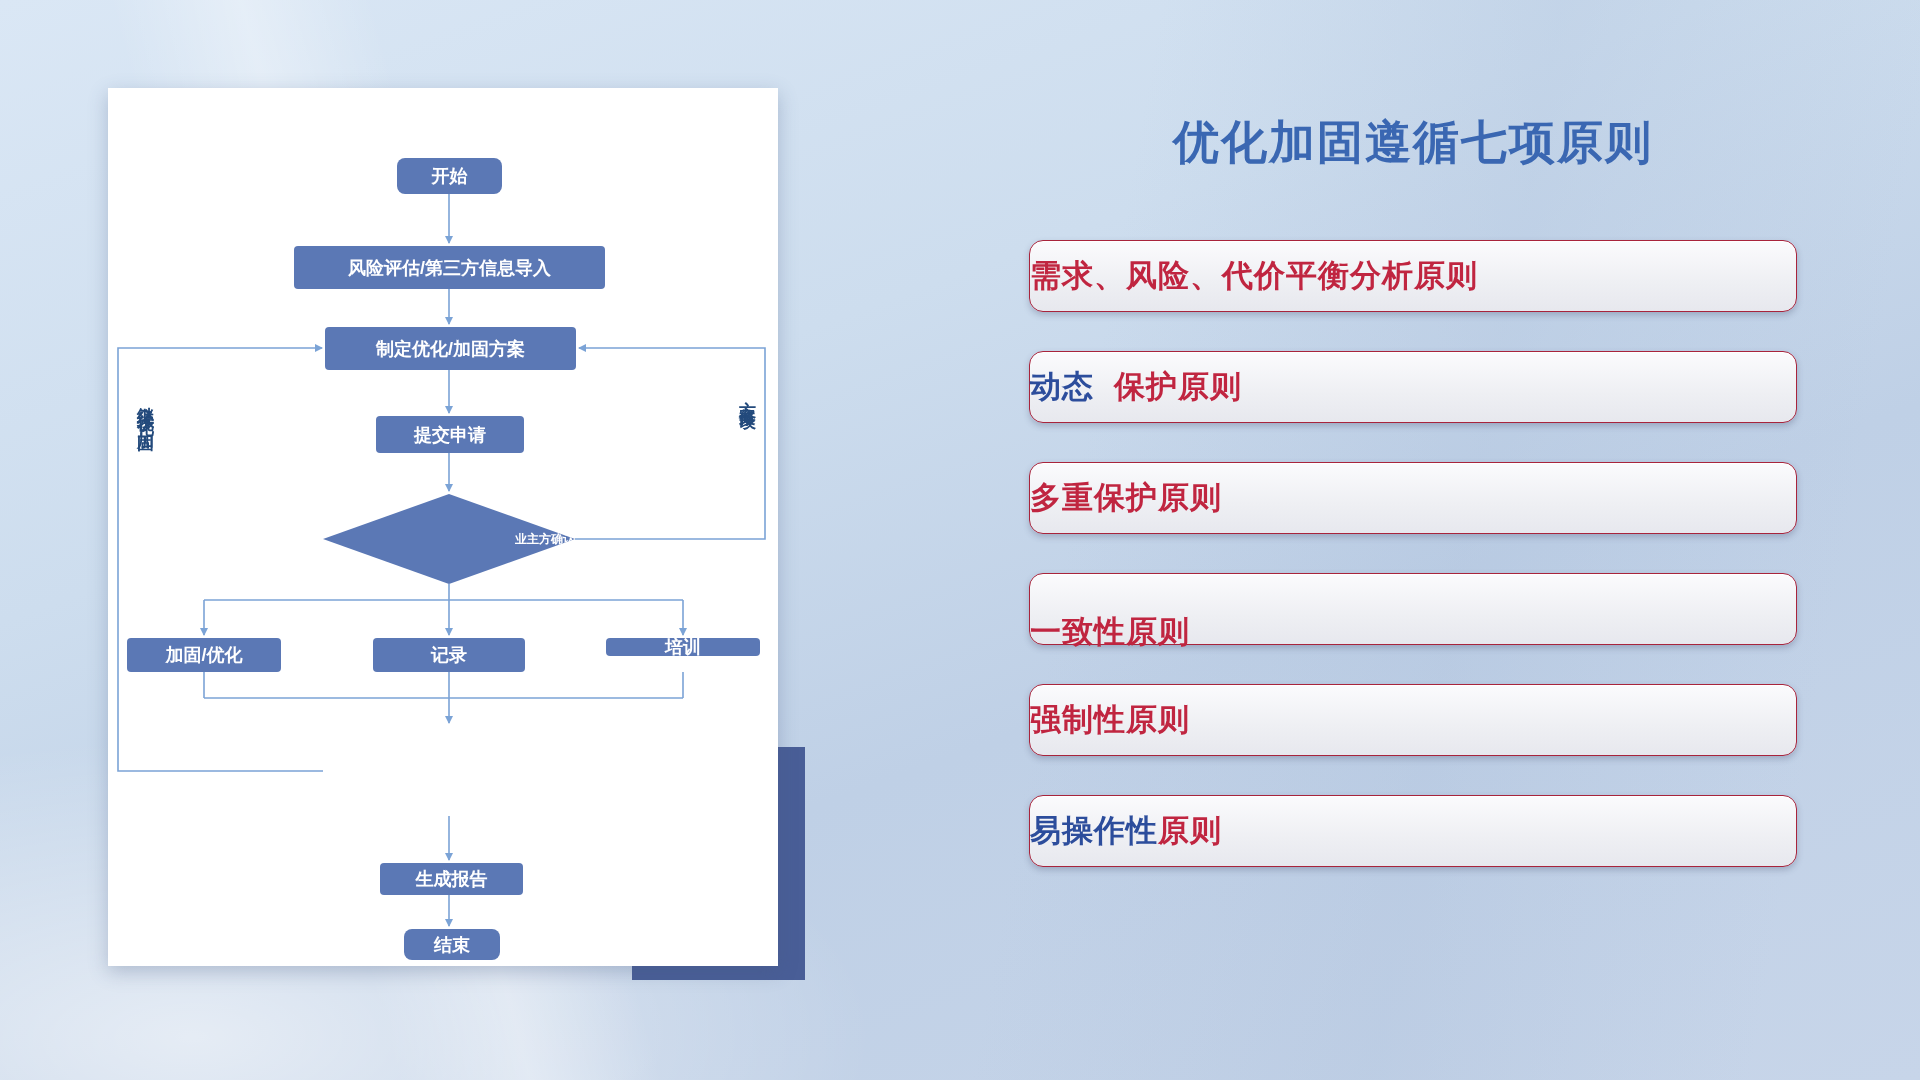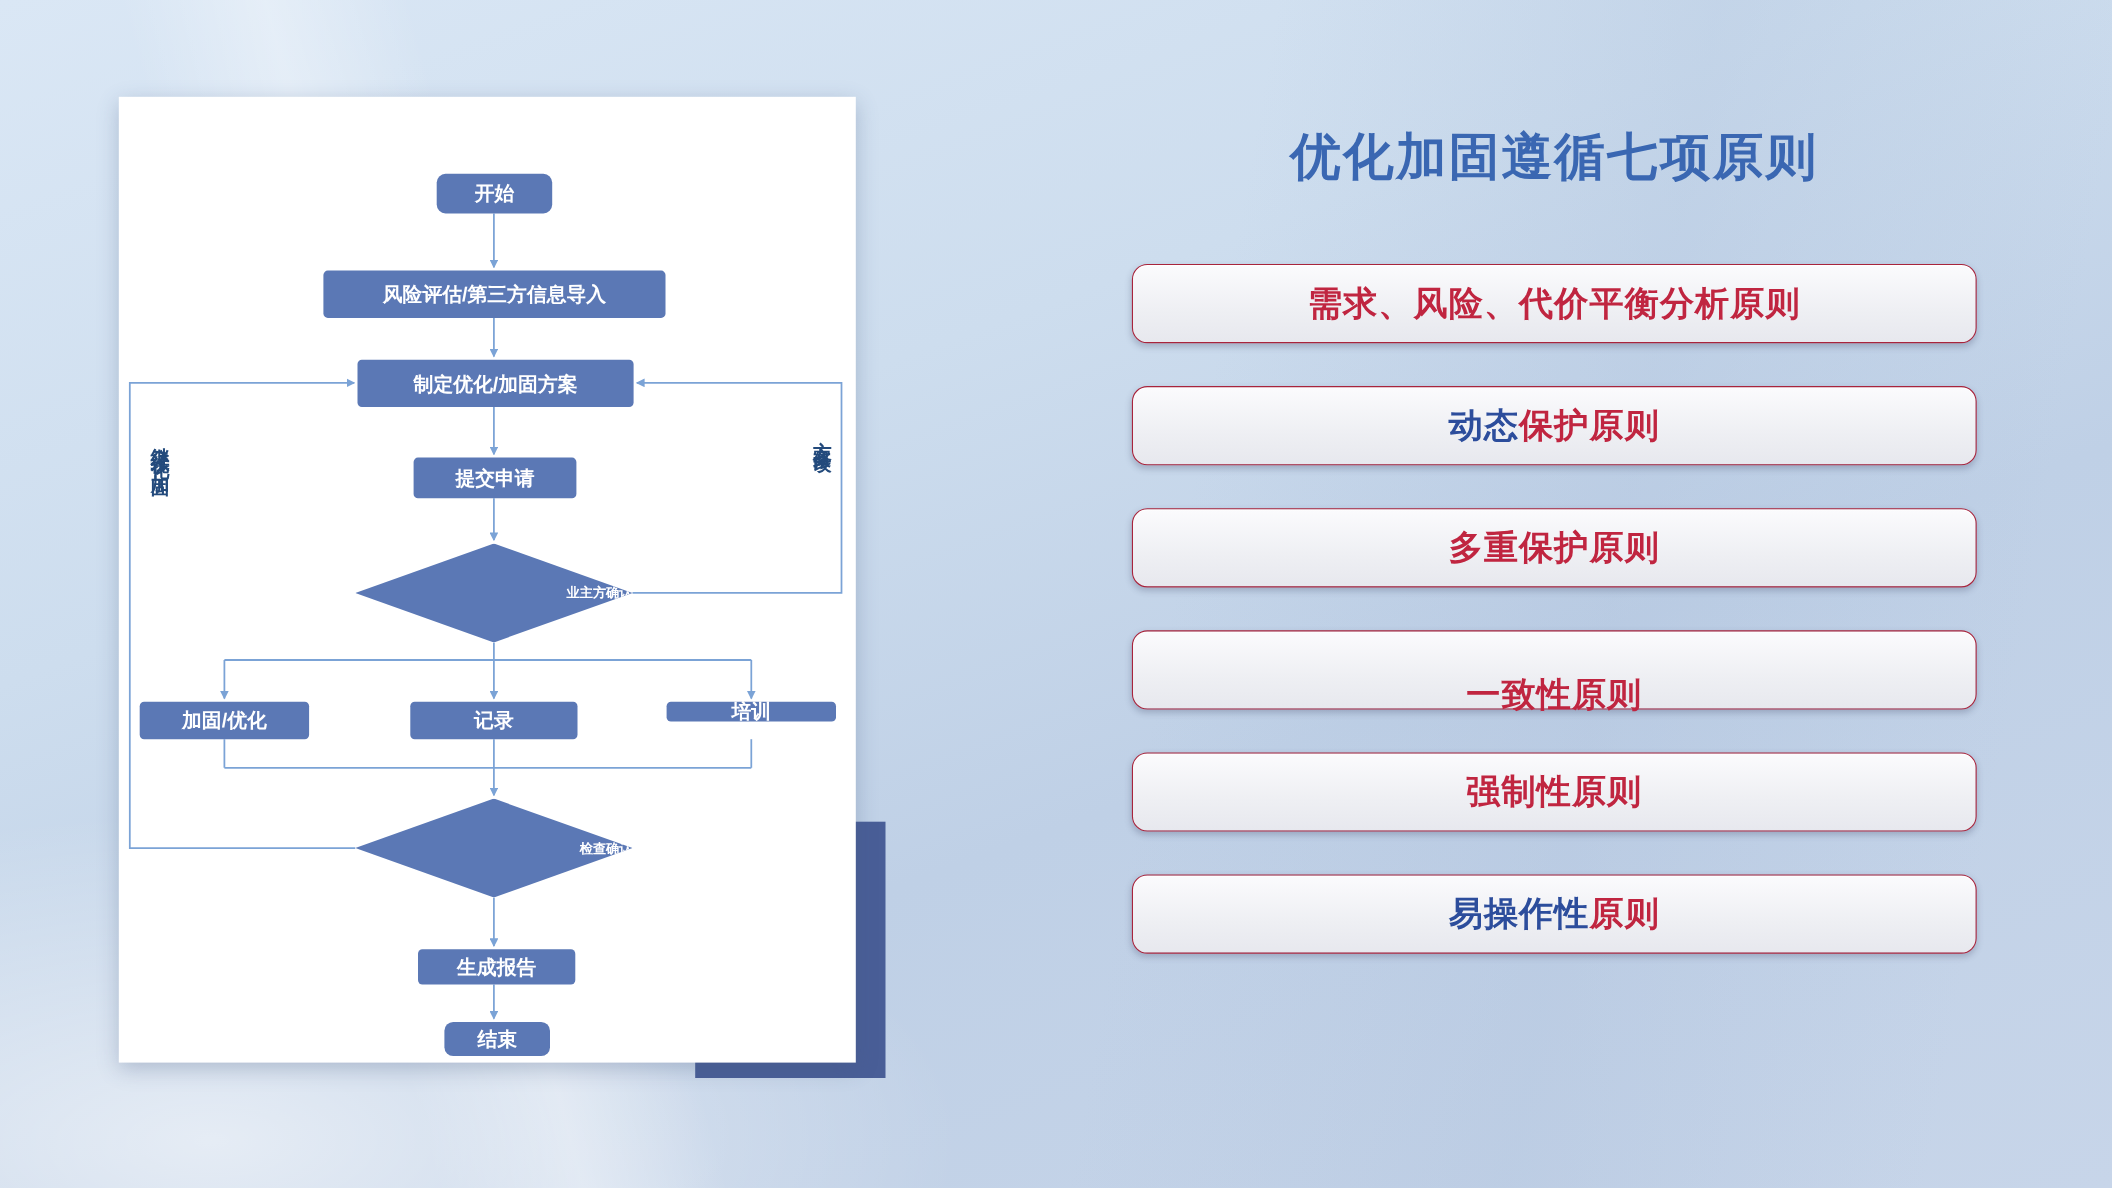--- a/index.html
+++ b/index.html
@@ -63,21 +63,21 @@
   }
   .principles{
     position:absolute;top:240px;left:0;right:0;
     display:flex;flex-direction:column;gap:39px;
   }
   .principle{
     height:72px;border-radius:14px;
     background:linear-gradient(180deg,#fbfbfd 0%,#eeeff3 60%,#e7e8ee 100%);
     border:1.5px solid var(--principle-border);
     box-shadow:0 3px 6px rgba(60,70,100,.28), inset 0 1px 0 rgba(255,255,255,.9);
-    display:flex;align-items:center;justify-content:center;
+    display:flex;align-items:center;
     font-size:31px;font-weight:bold;letter-spacing:1px;
     white-space:nowrap;
   }
 </style>
 </head>
 <body>
 
 <div class="accent-block"></div>
 
 <div class="card">
@@ -121,43 +121,40 @@
   <div class="fdiamond" style="left:215px;top:406px;width:252px;height:90px">
     <span>业主方确认</span>
   </div>
 
   <div class="fnode" style="left:19px;top:550px;width:154px;height:34px">加固/优化</div>
 
   <div class="fnode" style="left:265px;top:550px;width:152px;height:34px">记录</div>
 
   <div class="fnode" style="left:498px;top:550px;width:154px;height:18px">培训</div>
 
-  <div class="fdiamond" style="left:215px;top:638px;width:252px;height:90px">
-    <span>检查确认</span>
-  </div>
 
   <div class="fnode" style="left:272px;top:775px;width:143px;height:32px">生成报告</div>
 
   <div class="fnode" style="left:296px;top:841px;width:96px;height:31px;border-radius:8px">结束</div>
 
   <div class="vlabel" style="left:26px;top:305px">继续优化/加固</div>
 
   <div class="vlabel" style="left:628px;top:300px">方案修改</div>
 
 </div>
 
 <div class="right-col">
   <h1 class="page-title">优化加固遵循七项原则</h1>
   <div class="principles" id="principles">
       <div class="principle">
         <span style="color: rgb(192, 37, 64);">需求、风险、代价平衡分析原则</span>
       </div>
       <div class="principle">
         <span style="color: rgb(44, 77, 156); font-family: Liberation Serif, serif;">动态</span>
-        <span style="color: rgb(192, 37, 64);">保护原则</span>
+        <span style="color: rgb(192, 37, 64); margin-left: 20px;">保护原则</span>
       </div>
       <div class="principle">
         <span style="color: rgb(192, 37, 64);">多重保护原则</span>
       </div>
       <div class="principle">
         <span style="color: rgb(192, 37, 64); margin-top: 45px;">一致性原则</span>
       </div>
       <div class="principle">
         <span style="color: rgb(192, 37, 64);">强制性原则</span>
       </div>

